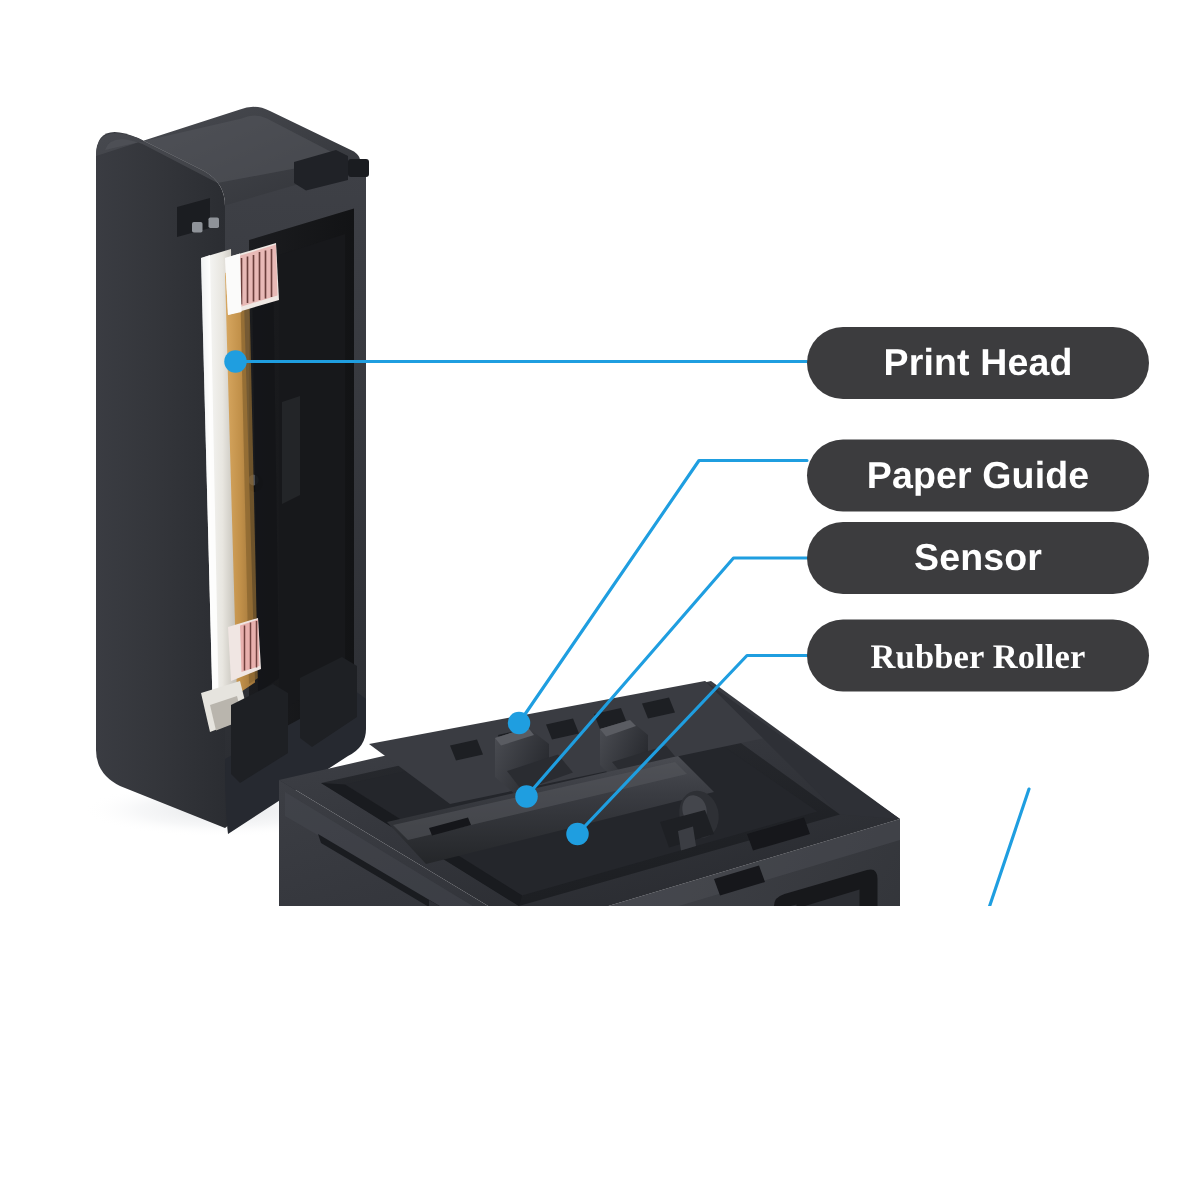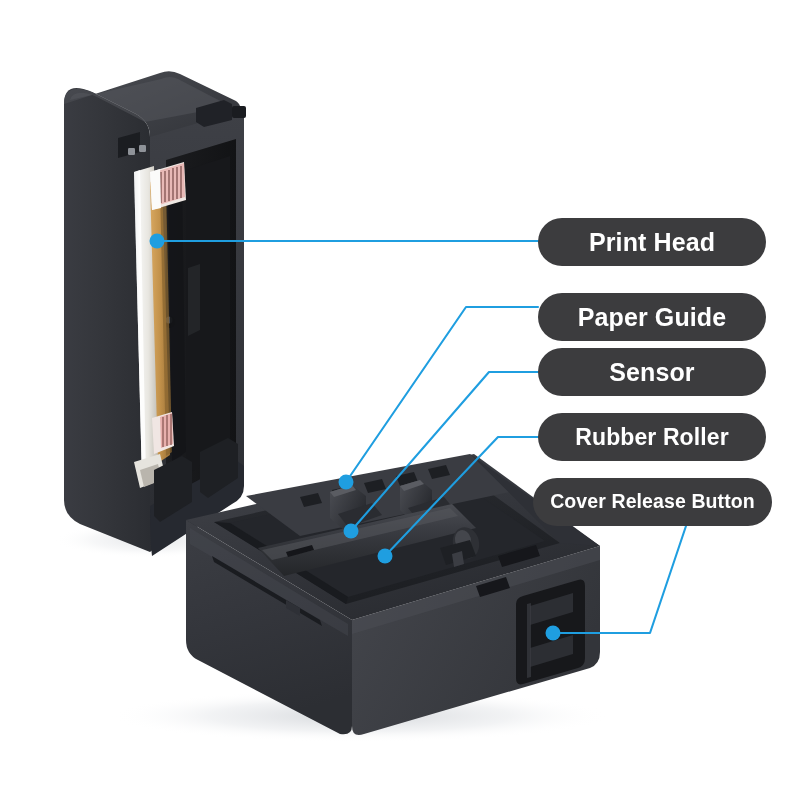--- a/index.html
+++ b/index.html
@@ -7,21 +7,21 @@
     margin: 0;
     padding: 0;
     background: #ffffff;
   }
   body {
     font-family: "Liberation Sans", "DejaVu Sans", sans-serif;
   }
   #stage {
     position: relative;
     width: 800px;
-    height: 800px;
+    height: 604px;
     background: #ffffff;
     overflow: hidden;
   }
   #artboard {
     position: absolute;
     inset: 0;
     width: 800px;
     height: 800px;
   }
 
@@ -45,21 +45,21 @@
     font-weight: 700;
     line-height: 1;
   }
   .pill.sz-lg span { font-size: 25px; }
   .pill.sz-md span { font-size: 23px; }
   .pill.sz-sm span { font-size: 19.5px; }
 
   .p0 { left: 538px; top: 218px; width: 228px; }
   .p1 { left: 538px; top: 293px; width: 228px; }
   .p2 { left: 538px; top: 348px; width: 228px; justify-content: center; }
-  .p3 { left: 538px; top: 413px; width: 228px; }
+  .p3 { left: 538px; top: 413px; width: 228px; font-family: Liberation Serif, serif; }
   .p4 { left: 533px; top: 478px; width: 239px; }
 
   .hit {
     position: absolute;
     border-radius: 50%;
   }
 </style>
 </head>
 <body>
 
@@ -298,23 +298,20 @@
   </div>
   <div class="pill p1 sz-lg">
     <span>Paper Guide</span>
   </div>
   <div class="pill p2 sz-lg">
     <span>Sensor</span>
   </div>
   <div class="pill p3 sz-md">
     <span>Rubber Roller</span>
   </div>
-  <div class="pill p4 sz-sm">
-    <span>Cover Release Button</span>
-  </div>
 
   <div class="hit" style="left:146px; top:230px; width:22px; height:22px;"></div>
   <div class="hit" style="left:335px; top:471px; width:22px; height:22px;"></div>
   <div class="hit" style="left:340px; top:520px; width:22px; height:22px;"></div>
   <div class="hit" style="left:374px; top:545px; width:22px; height:22px;"></div>
   <div class="hit" style="left:542px; top:622px; width:22px; height:22px;"></div>
 
 </div>
 
 </body></html>

